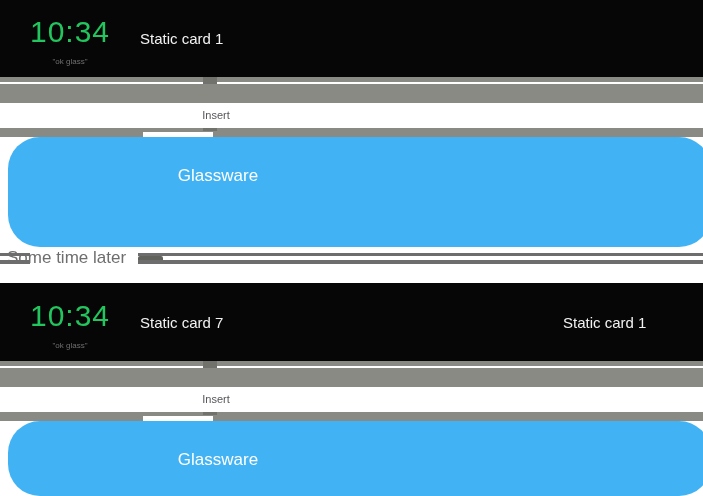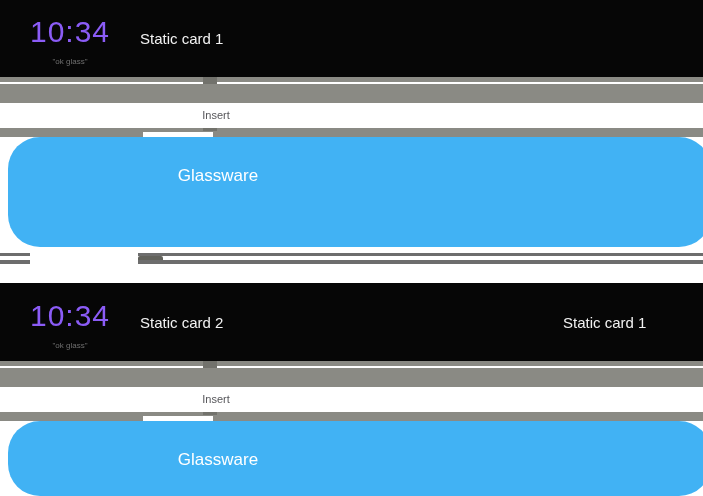--- a/index.html
+++ b/index.html
@@ -1,21 +1,21 @@
 <!DOCTYPE html>
 <html><head>
 <meta charset="utf-8">
 <style>
   html,body{margin:0;padding:0;background:#ffffff;font-family:"Liberation Sans",sans-serif;}
   .stage{position:relative;width:703px;height:496px;overflow:hidden;background:#ffffff;}
   .abs{position:absolute;}
   .timeline{left:0;width:703px;background:#060606;}
   .graybar{left:0;width:703px;background:#8a8a84;}
   .clockwrap{left:0;top:0;width:140px;height:100%;}
-  .clock{left:0;width:140px;text-align:center;color:#8b5cf6;font-size:30px;font-weight:200;letter-spacing:1px;line-height:1.05;}
+  .clock{left:0;width:140px;text-align:center;color:#22c55e;font-size:30px;font-weight:200;letter-spacing:1px;line-height:1.05;}
   .hint{left:0;width:140px;text-align:center;color:#6f6f6f;font-size:8px;}
   .card-label{width:140px;text-align:left;color:#f2f2f2;font-size:15px;line-height:20px;white-space:nowrap;}
   .insert-label{left:146px;width:140px;text-align:center;color:#56565a;font-size:11px;line-height:20px;}
   .glass{left:8px;width:703px;background:#41b2f4;border-radius:32px;}
   .glass-label{left:140px;width:140px;text-align:center;color:#ffffff;font-size:17px;line-height:22px;}
   .tab{left:203px;width:14px;background:#72726c;}
   .notch{left:143px;width:70px;background:#ffffff;}
   .dv-line{background:#6d6d6d;}
   .dv-blob{left:138px;top:256px;width:25px;height:6px;background:#62625c;border-radius:2px;}
   .dv-text{left:7px;top:246px;color:#6e6e6e;font-size:17px;line-height:24px;white-space:nowrap;}
@@ -40,32 +40,33 @@
 
   <div class="abs graybar" style="top:128px;height:9px;"></div>
   <div class="abs notch" style="top:132px;height:5px;"></div>
   <div class="abs tab" style="top:77px;height:7px;"></div>
   <div class="abs tab" style="top:128px;height:3px;"></div>
 
   <div class="abs glass" style="top:137px;height:110px;">
     <div class="abs glass-label" style="top:28px;">Glassware</div>
   </div>
 
+  <div class="abs dv-text">Some time later</div>
   <div class="abs dv-line" style="left:0;top:253px;width:30px;height:3px;"></div>
   <div class="abs dv-line" style="left:0;top:260px;width:30px;height:4px;"></div>
   <div class="abs dv-blob"></div>
   <div class="abs dv-line" style="left:138px;top:253px;width:565px;height:3px;"></div>
   <div class="abs dv-line" style="left:138px;top:260px;width:565px;height:4px;"></div>
 
   <div class="abs timeline" style="top:283px;height:78px;">
     <div class="abs clockwrap">
       <div class="abs clock" style="top:17px;">10:34</div>
       <div class="abs hint" style="top:58px;">"ok glass"</div>
     </div>
-    <div class="abs card-label" style="left:140px;top:30px;">Static card 2</div>
+    <div class="abs card-label" style="left:140px;top:30px;">Static card 7</div>
     <div class="abs card-label" style="left:563px;top:30px;">Static card 1</div>
   </div>
 
   <div class="abs graybar" style="top:361px;height:5px;"></div>
   <div class="abs graybar" style="top:368px;height:19px;"></div>
 
   <div class="abs insert-label" style="top:389px;">Insert</div>
 
   <div class="abs graybar" style="top:412px;height:9px;"></div>
   <div class="abs notch" style="top:416px;height:5px;"></div>

